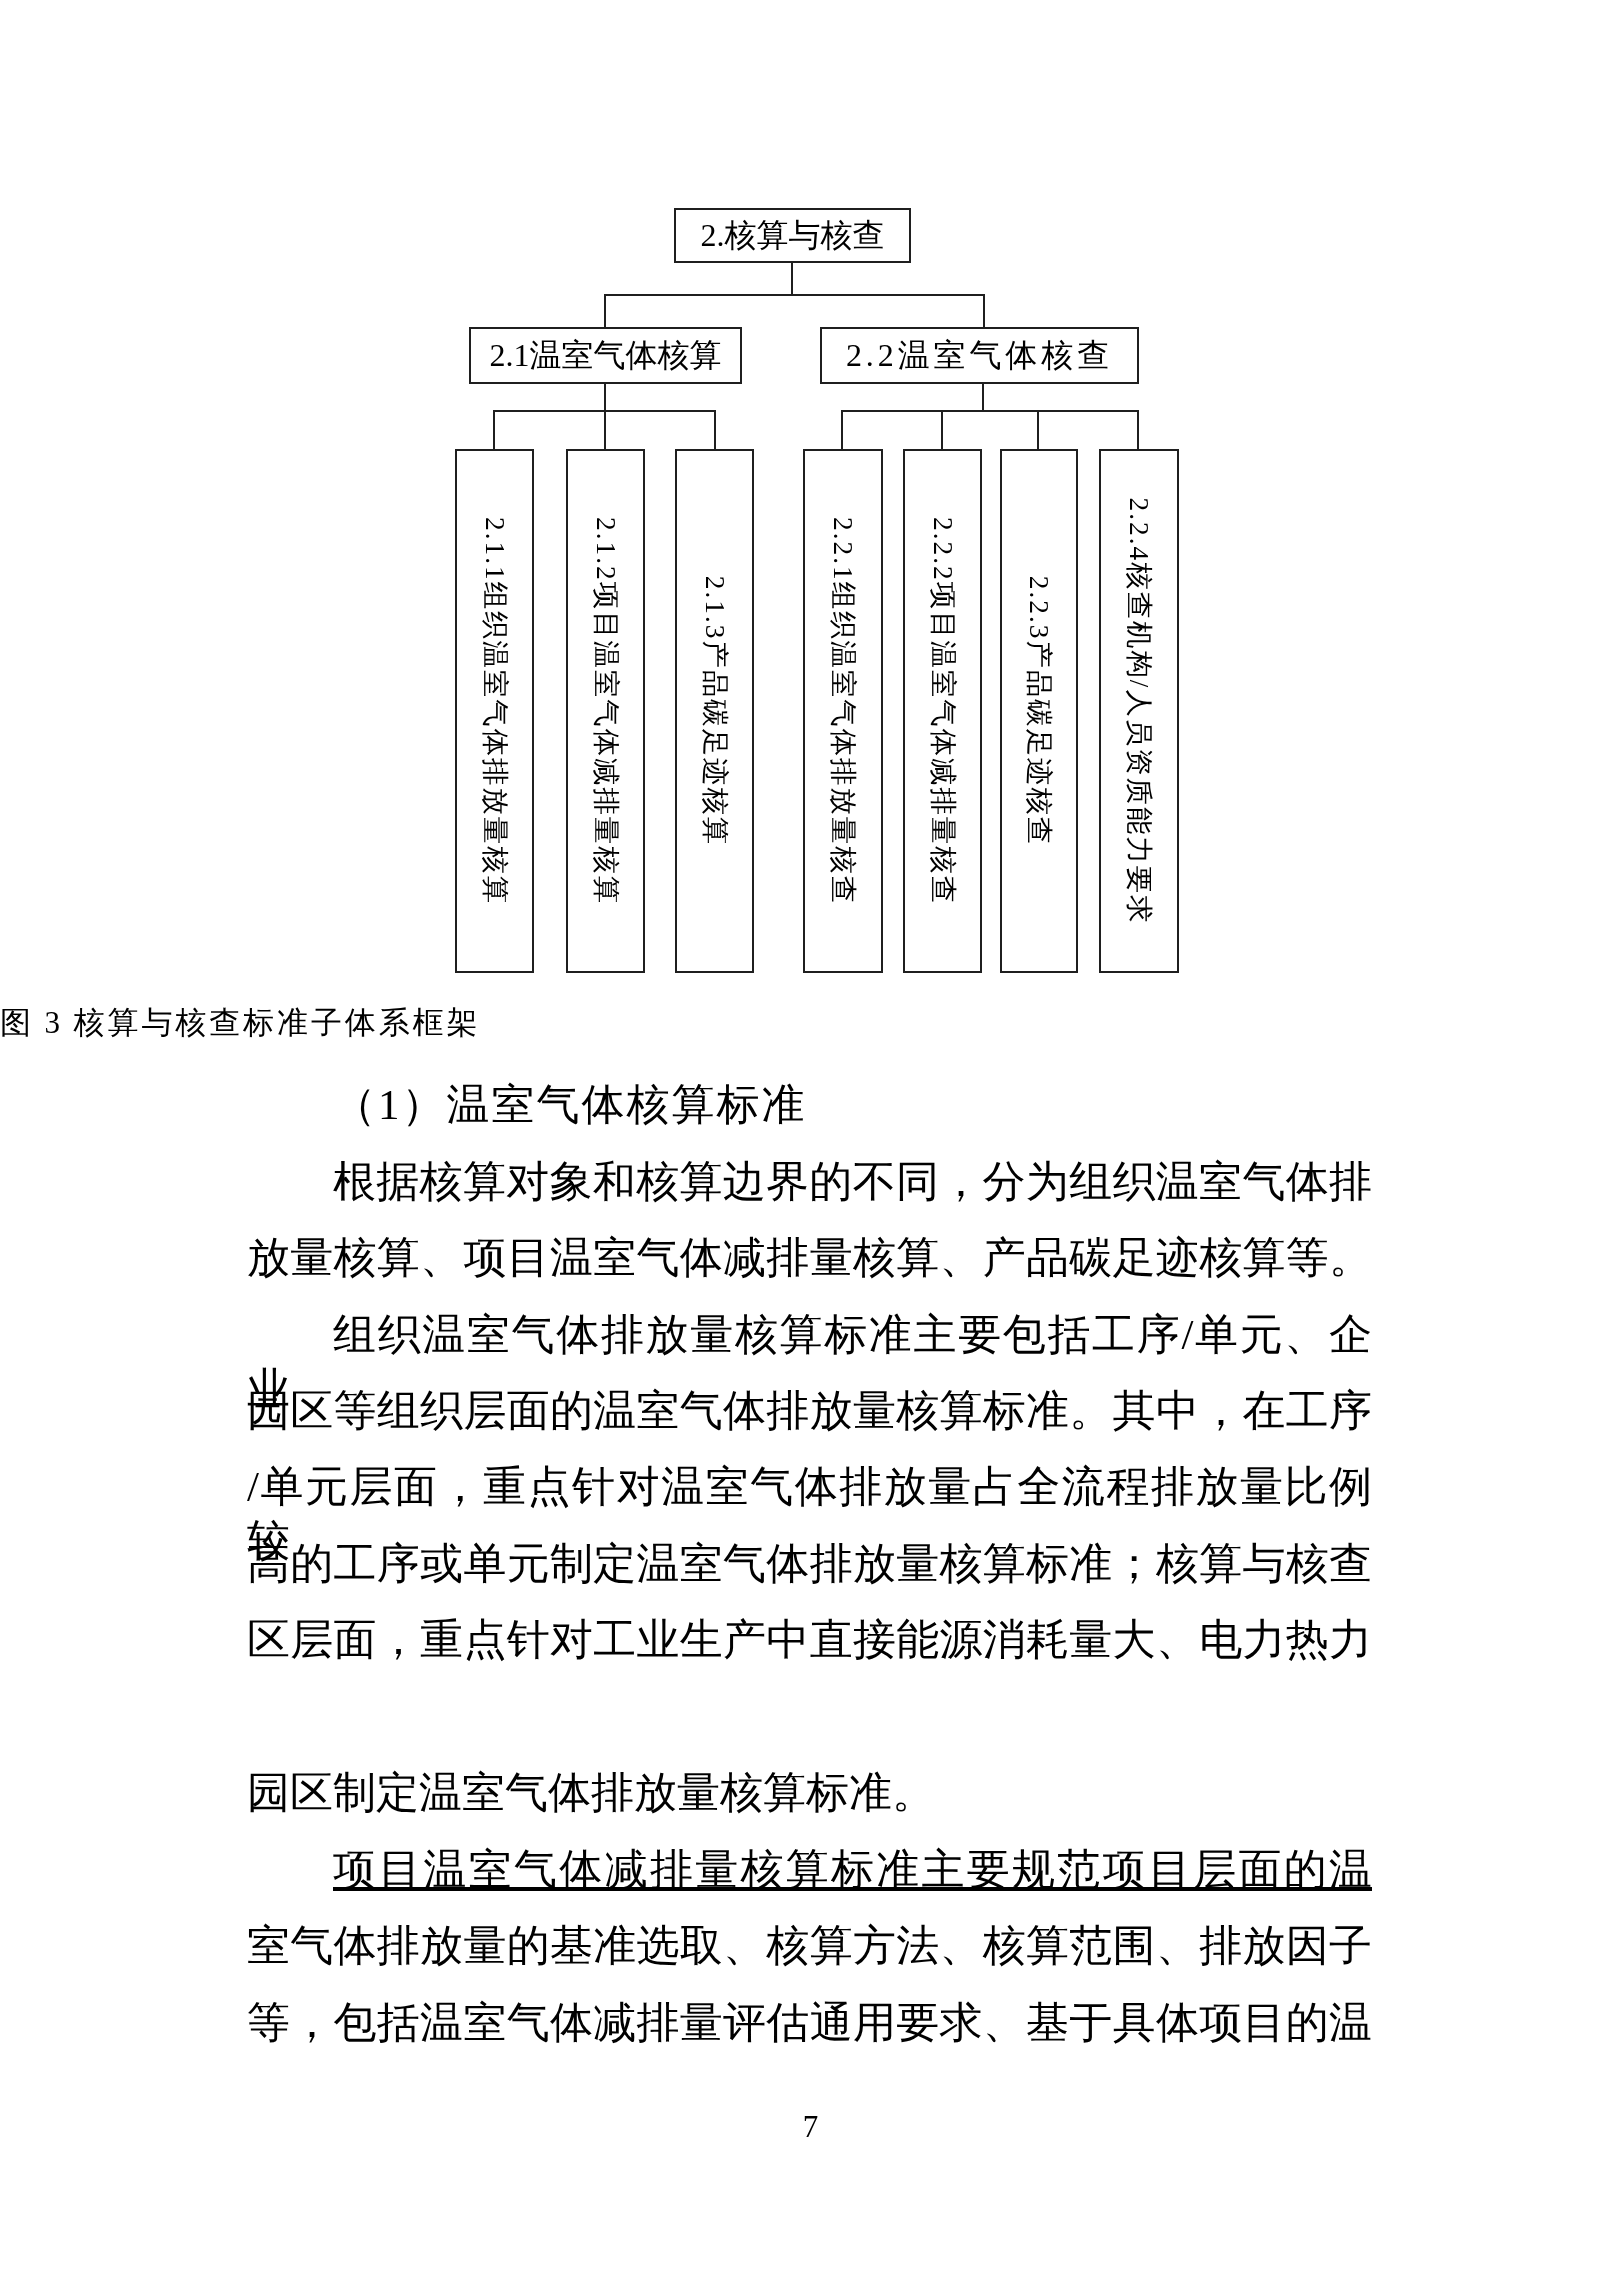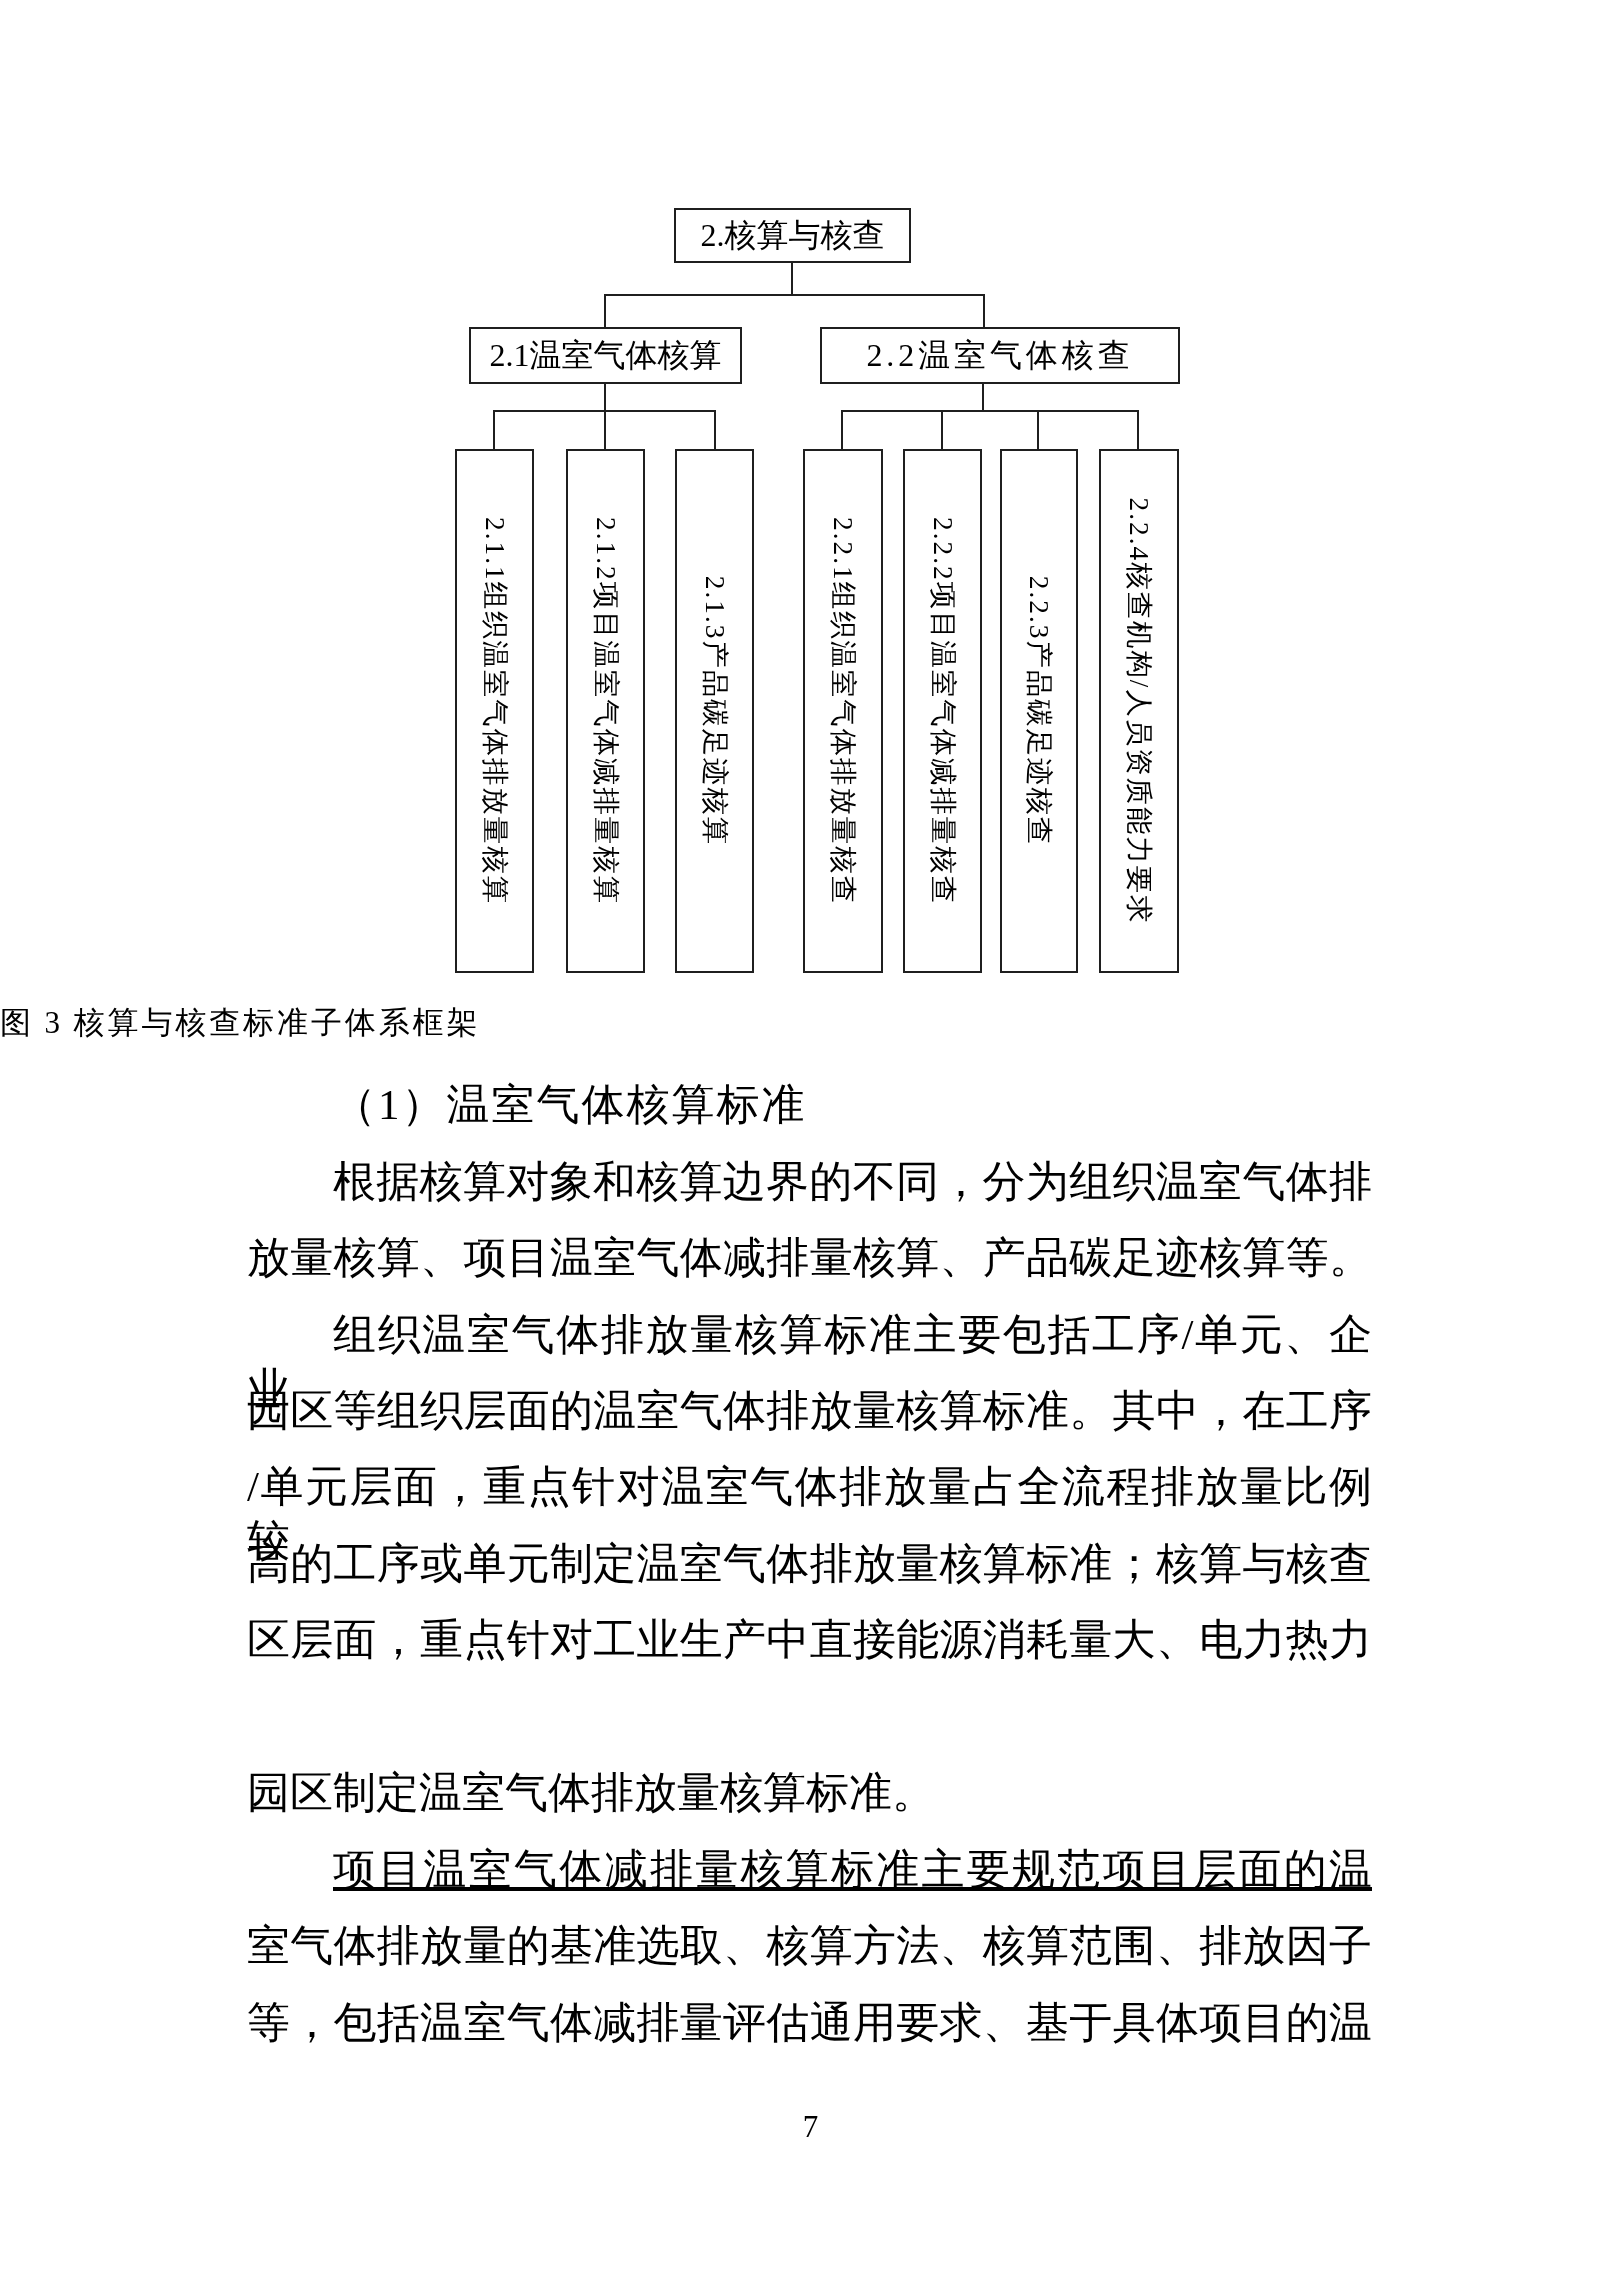--- a/index.html
+++ b/index.html
@@ -77,21 +77,21 @@
   <div class="chart">
 
     <div class="cbox" style="left:674px; top:208px; width:237px; height:55px;">2.核算与核查</div>
 
     <div class="line vline" style="left:791px; top:263px; height:32px;"></div>
     <div class="line hline" style="left:604px; top:294px; width:381px;"></div>
     <div class="line vline" style="left:604px; top:294px; height:33px;"></div>
     <div class="line vline" style="left:983px; top:294px; height:33px;"></div>
 
     <div class="cbox" style="left:469px; top:327px; width:273px; height:57px;">2.1温室气体核算</div>
-    <div class="cbox" style="left:820px; top:327px; width:360px; height:57px; letter-spacing:3.9px;">2.2温室气体核查</div>
+    <div class="cbox" style="left:820px; top:327px; width:319px; height:57px; letter-spacing:3.9px;">2.2温室气体核查</div>
 
     <div class="line vline" style="left:604px; top:384px; height:65px;"></div>
     <div class="line hline" style="left:493px; top:410px; width:223px;"></div>
     <div class="line vline" style="left:493px; top:410px; height:39px;"></div>
     <div class="line vline" style="left:714px; top:410px; height:39px;"></div>
 
     <div class="line vline" style="left:982px; top:384px; height:27.4px;"></div>
     <div class="line hline" style="left:841px; top:410px; width:298px;"></div>
     <div class="line vline" style="left:841px; top:410px; height:39px;"></div>
     <div class="line vline" style="left:941px; top:410px; height:39px;"></div>

